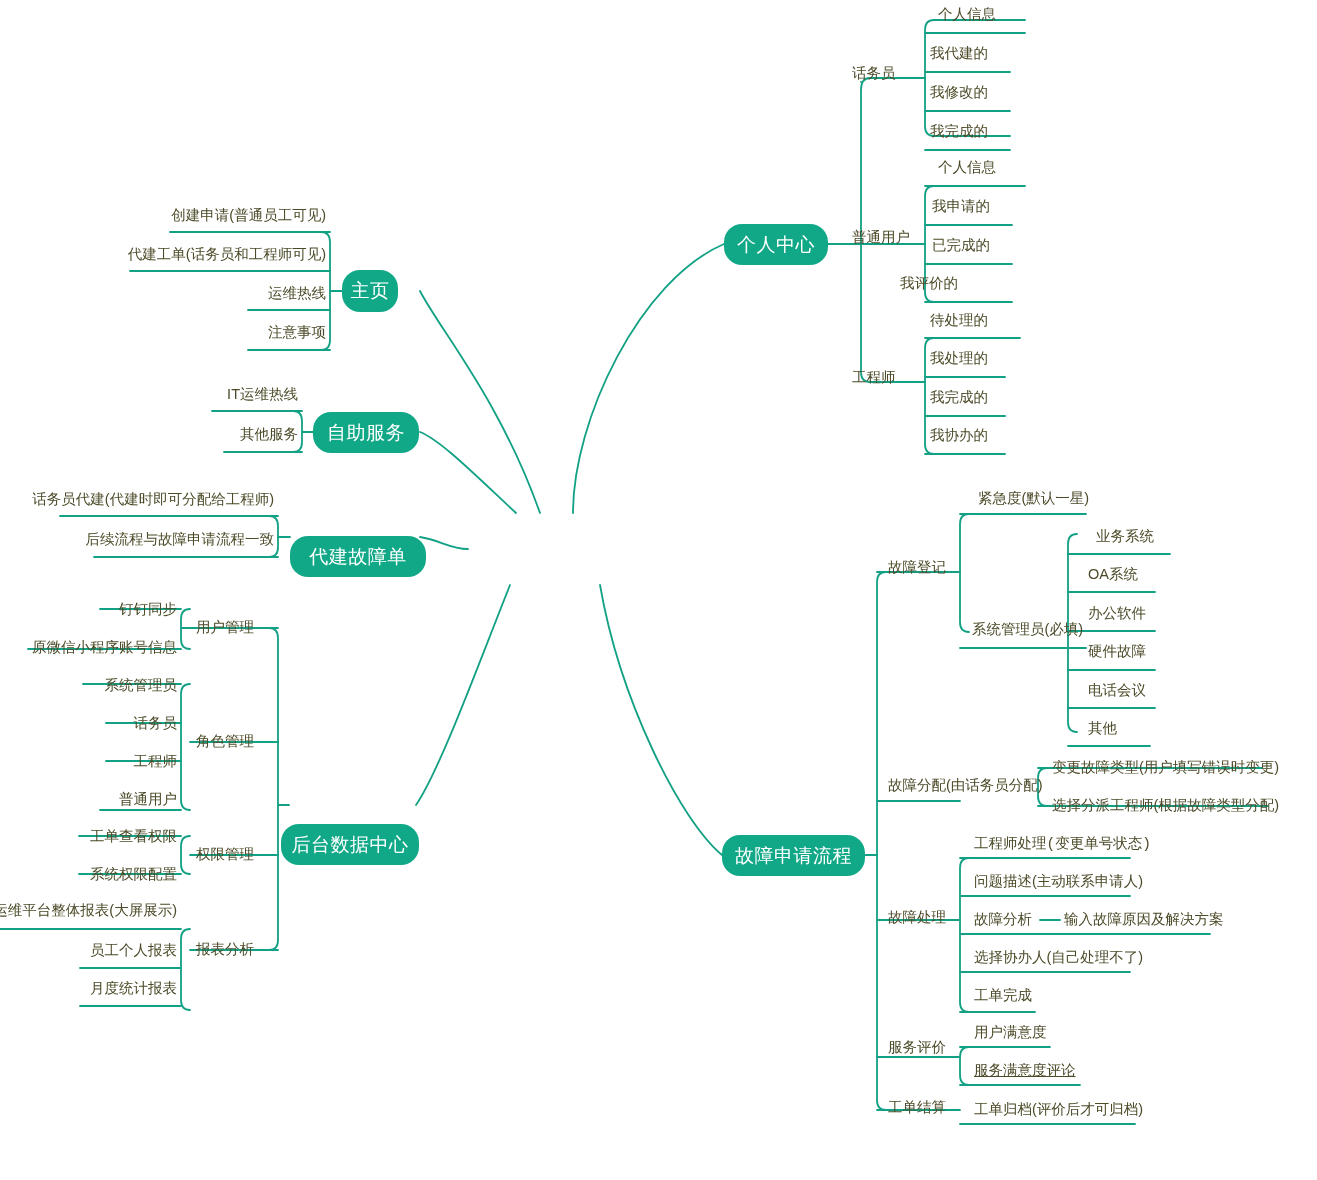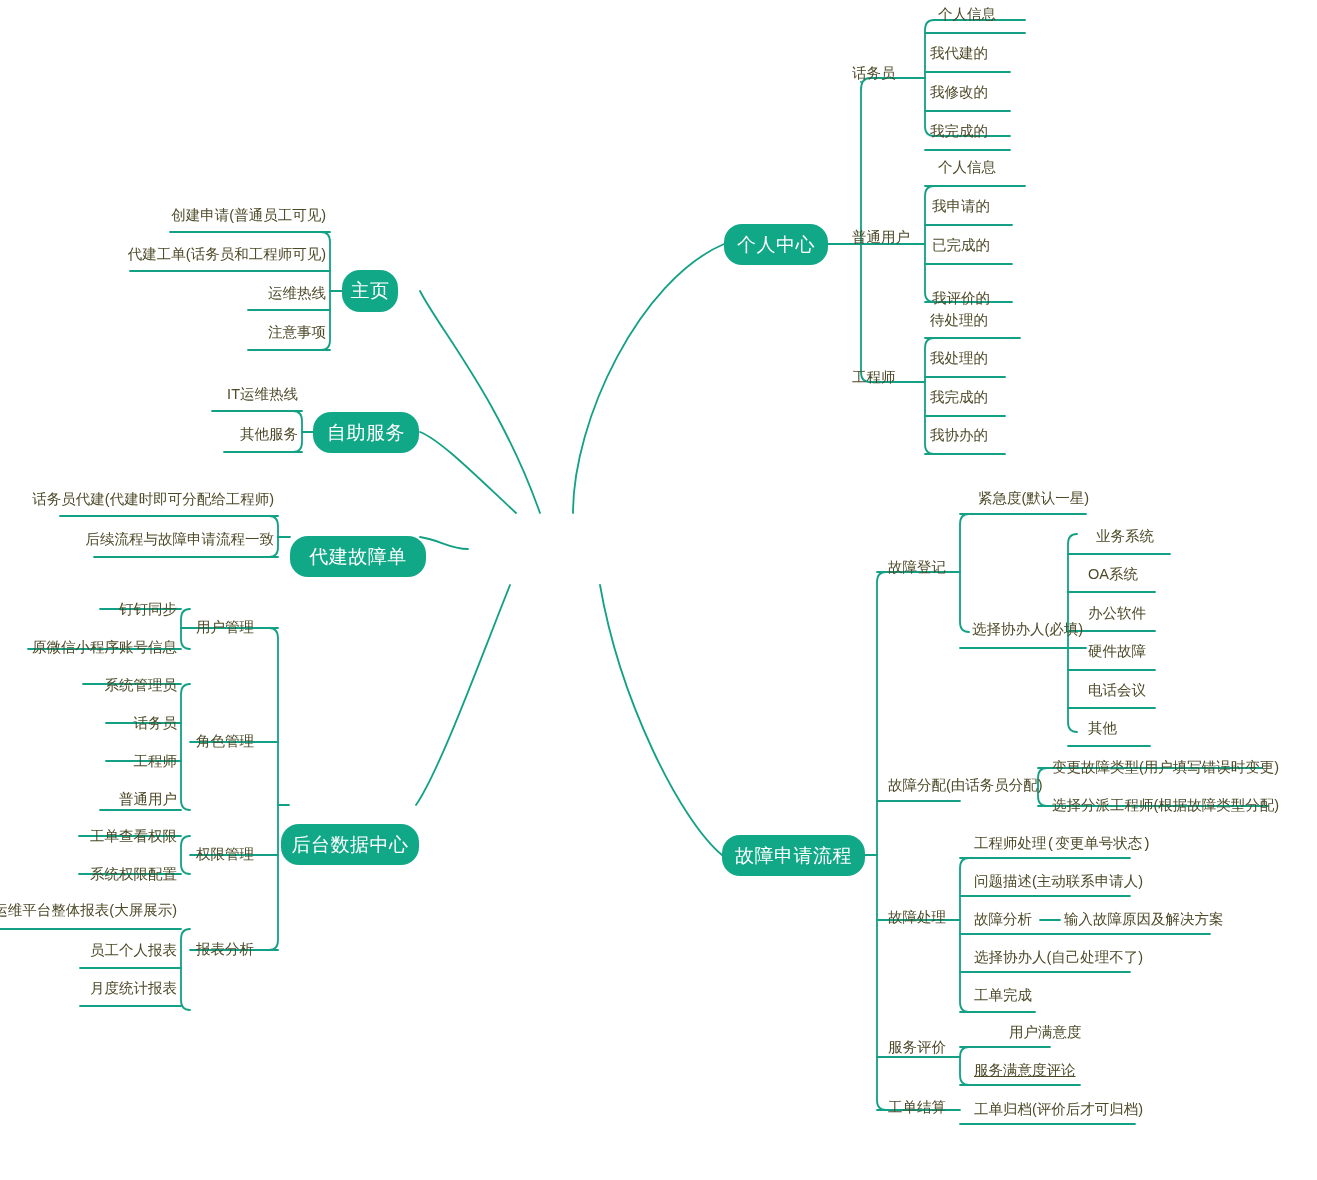--- a/index.html
+++ b/index.html
@@ -245,21 +245,21 @@
 
   <div class="node n-leaf" style="left:938px; top:158px;">
     <span>个人信息</span>
   </div>
   <div class="node n-leaf" style="left:932px; top:197px;">
     <span>我申请的</span>
   </div>
   <div class="node n-leaf" style="left:932px; top:236px;">
     <span>已完成的</span>
   </div>
-  <div class="node n-leaf" style="left:932px; top:274px;margin-top:15px;">
+  <div class="node n-leaf" style="left:900px; top:274px;">
     <span>我评价的</span>
   </div>
 
   <div class="node n-leaf" style="left:930px; top:311px;">
     <span>待处理的</span>
   </div>
   <div class="node n-leaf" style="left:930px; top:349px;">
     <span>我处理的</span>
   </div>
   <div class="node n-leaf" style="left:930px; top:388px;">
@@ -359,21 +359,21 @@
     <span>服务评价</span>
   </div>
   <div class="node n-leaf" style="left:888px; top:1098px;">
     <span>工单结算</span>
   </div>
 
   <div class="node n-leaf" style="left:978px; top:489px;">
     <span>紧急度(默认一星)</span>
   </div>
   <div class="node n-leaf" style="left:972px; top:620px;">
-    <span>选择协办人(必填)</span>
+    <span>系统管理员(必填)</span>
   </div>
 
   <div class="node n-leaf" style="left:1096px; top:527px;">
     <span>业务系统</span>
   </div>
   <div class="node n-leaf" style="left:1088px; top:565px;">
     <span>OA系统</span>
   </div>
   <div class="node n-leaf" style="left:1088px; top:604px;">
     <span>办公软件</span>
@@ -407,21 +407,21 @@
   <div class="node n-leaf" style="left:1064px; top:910px;">
     <span>输入故障原因及解决方案</span>
   </div>
   <div class="node n-leaf" style="left:974px; top:948px;">
     <span>选择协办人(自己处理不了)</span>
   </div>
   <div class="node n-leaf" style="left:974px; top:986px;">
     <span>工单完成</span>
   </div>
 
-  <div class="node n-leaf" style="left:974px; top:1023px;margin-left:35px;">
+  <div class="node n-leaf" style="left:974px; top:1023px;">
     <span>用户满意度</span>
   </div>
   <div class="node n-leaf" style="left:974px; top:1061px;text-decoration:underline;">
     <span>服务满意度评论</span>
   </div>
 
   <div class="node n-leaf" style="left:974px; top:1100px;">
     <span>工单归档(评价后才可归档)</span>
   </div>
 

